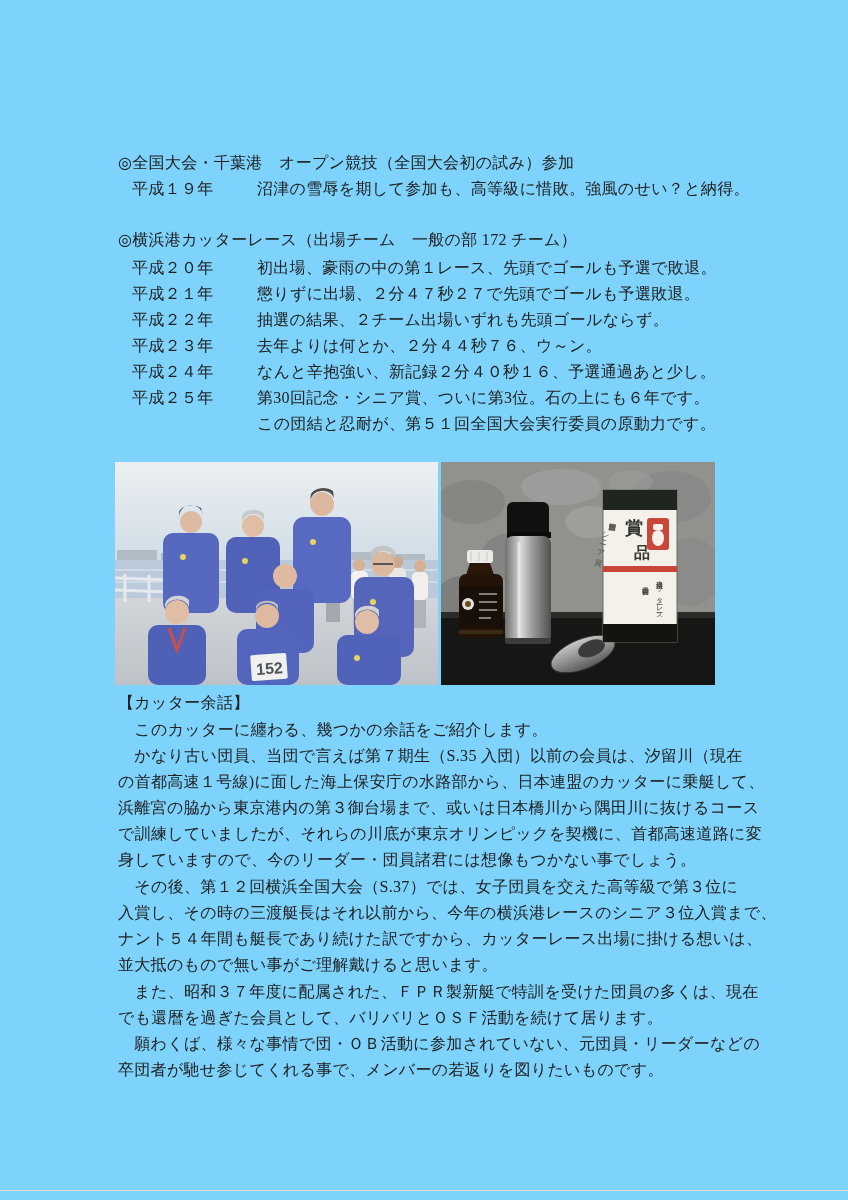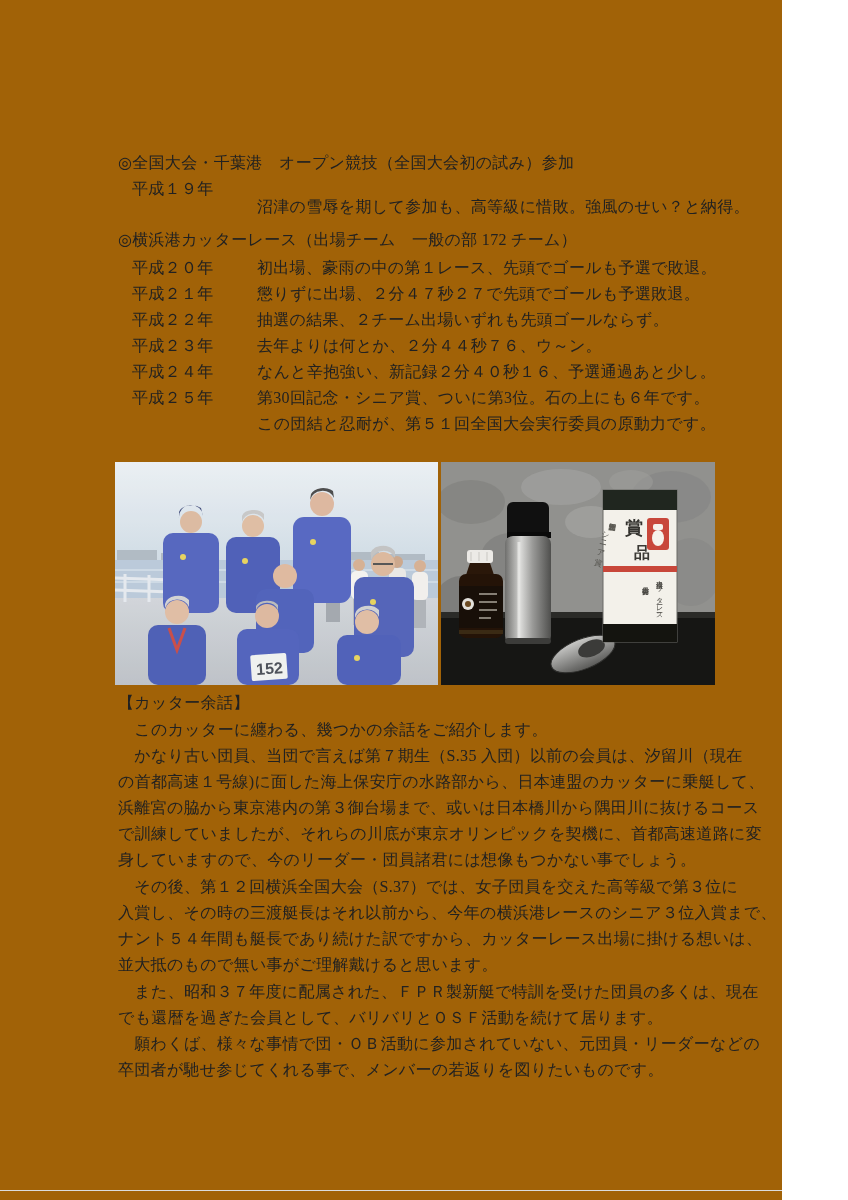--- a/index.html
+++ b/index.html
@@ -1,34 +1,34 @@
 <!DOCTYPE html>
 <html><head>
 <meta charset="utf-8">
 <style>
   html,body{margin:0;padding:0;background:#ffffff;}
   .sheet{
-    position:relative;width:782px;height:1200px;background:#a16207;overflow:hidden;
+    position:relative;width:848px;height:1200px;background:#7dd3fc;overflow:hidden;
     font-family:"Liberation Serif","DejaVu Serif",serif;color:#212121;
   }
   .abs{position:absolute;}
   .txt{font-size:16px;line-height:21px;white-space:pre;letter-spacing:0.3px;}
   .b{font-weight:normal;}
   .photo{position:absolute;top:462px;height:223px;}
   .photo svg{display:block;width:100%;height:100%;}
   .bottom-edge{position:absolute;left:0;top:1190px;width:848px;height:1px;background:#dcdcdc;}
 </style>
 </head>
 <body>
 
 <div class="sheet">
 
   <div class="abs txt" style="left:118px;top:152px;">◎全国大会・千葉港　オープン競技（全国大会初の試み）参加</div>
   <div class="abs txt" style="left:132px;top:178px;">平成１９年</div>
-  <div class="abs txt" style="left:257px;top:178px;margin-top:18px;">沼津の雪辱を期して参加も、高等級に惜敗。強風のせい？と納得。</div>
+  <div class="abs txt" style="left:257px;top:178px;">沼津の雪辱を期して参加も、高等級に惜敗。強風のせい？と納得。</div>
 
   <div class="abs txt" style="left:118px;top:229px;text-align:center;">◎横浜港カッターレース（出場チーム　一般の部 172 チーム）</div>
 
   <div class="abs txt" style="left:132px;top:257px;">平成２０年</div>
   <div class="abs txt" style="left:257px;top:257px;">初出場、豪雨の中の第１レース、先頭でゴールも予選で敗退。</div>
 
   <div class="abs txt" style="left:132px;top:283px;">平成２１年</div>
   <div class="abs txt" style="left:257px;top:283px;">懲りずに出場、２分４７秒２７で先頭でゴールも予選敗退。</div>
 
   <div class="abs txt" style="left:132px;top:309px;">平成２２年</div>

